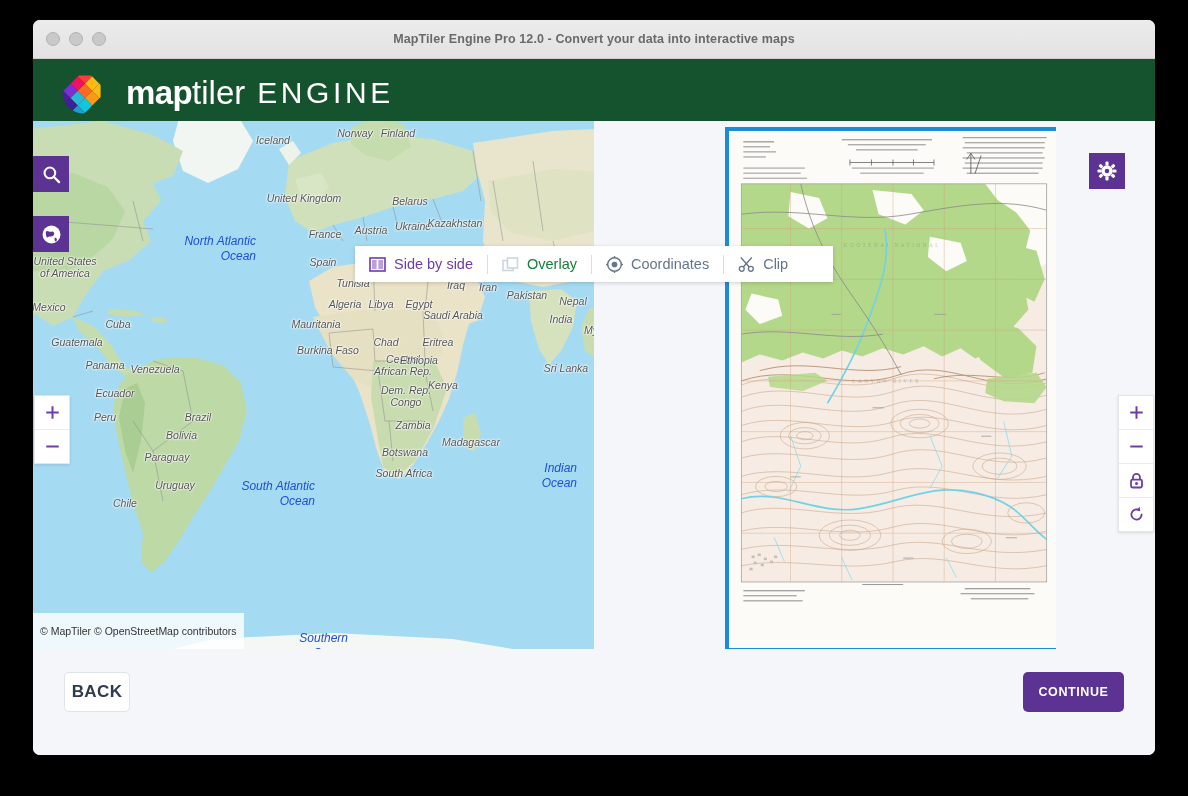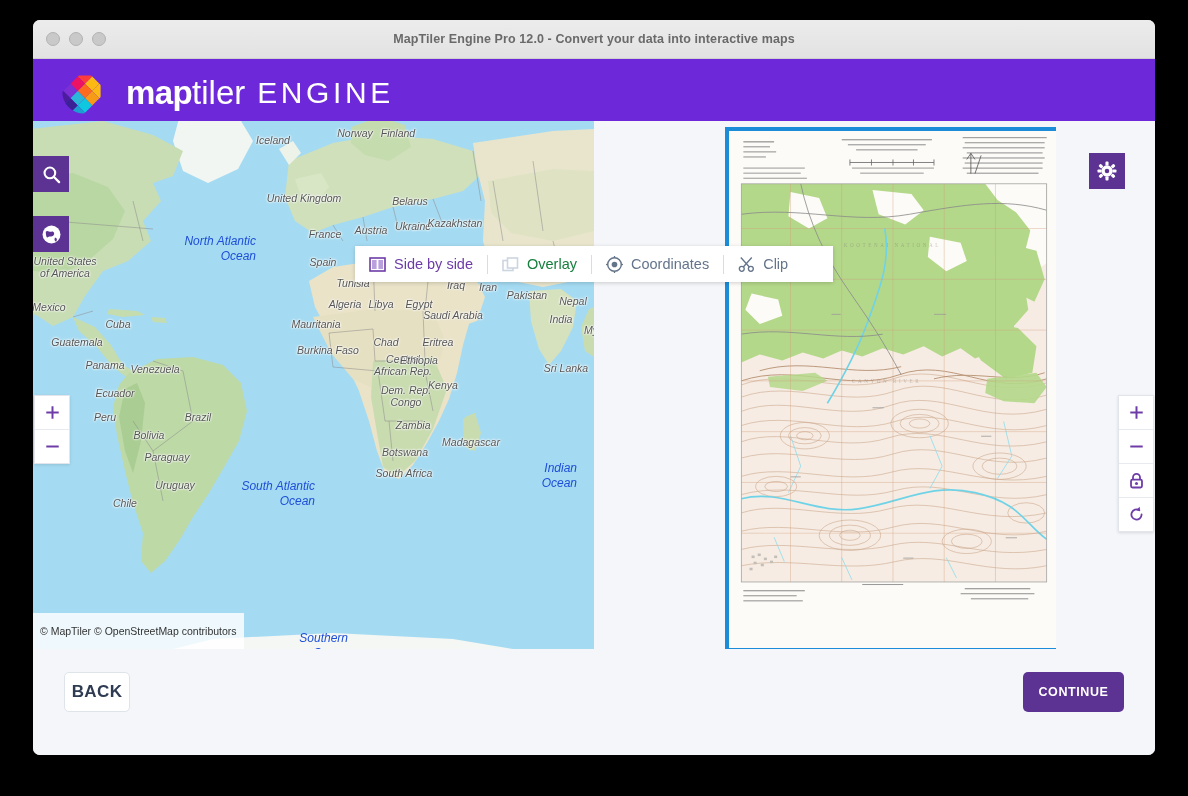--- a/index.html
+++ b/index.html
@@ -11,21 +11,21 @@
           box-shadow:0 6px 26px rgba(0,0,0,.55);}
 
   #titlebar{position:relative;height:38px;background:linear-gradient(#ececec,#e2e2e2);
             border-bottom:1px solid #cfcfcf;}
   #traffic{position:absolute;left:13px;top:0;height:38px;display:flex;align-items:center;gap:9px;}
   .tl{width:12px;height:12px;border-radius:50%;background:#c9c9c9;border:1px solid #b3b3b3;}
   #title{position:absolute;left:0;top:0;width:100%;height:38px;line-height:38px;
          text-align:center;font-size:12.5px;font-weight:bold;color:#6a6a6a;letter-spacing:.1px;}
 
   
-  #brandbar{position:relative;height:62px;background:#6d28d9;}
+  #brandbar{position:relative;height:62px;background:#14532d;}
   #logo{position:absolute;left:28px;top:8px;width:48px;height:48px;}
   #wordmark{position:absolute;left:93px;top:11px;height:46px;display:flex;align-items:center;}
   #wm-map{font-size:33px;font-weight:bold;color:#fff;letter-spacing:-.6px;}
   #wm-tiler{font-size:33px;font-weight:300;color:#fff;letter-spacing:0px;}
   #wm-engine{font-size:30px;font-weight:300;color:#fff;letter-spacing:3.6px;margin-left:12px;}
 
   
   #stage{position:relative;height:530px;background:#f4f6f9;overflow:hidden;}
 
   
@@ -234,21 +234,21 @@
           <div class="country" style="left: 32px; top: 134px; width: 96px; margin-left: -48px;">United States
 of America</div>
           <div class="country" style="left: 85px; top: 197px; width: 96px; margin-left: -48px;">Cuba</div>
           <div class="country" style="left: 44px; top: 215px; width: 96px; margin-left: -48px;">Guatemala</div>
           <div class="country" style="left: 16px; top: 180px; width: 96px; margin-left: -48px;">Mexico</div>
           <div class="country" style="left: 72px; top: 238px; width: 96px; margin-left: -48px;">Panama</div>
           <div class="country" style="left: 122px; top: 242px; width: 96px; margin-left: -48px;">Venezuela</div>
           <div class="country" style="left: 82px; top: 266px; width: 96px; margin-left: -48px;">Ecuador</div>
           <div class="country" style="left: 72px; top: 290px; width: 96px; margin-left: -48px;">Peru</div>
           <div class="country" style="left: 165px; top: 290px; width: 96px; margin-left: -48px;">Brazil</div>
-          <div class="country" style="left: 116px; top: 308px; width: 96px; margin-left: -48px;">Bolivia</div>
+          <div class="country" style="left: 116px; top: 308px; width: 96px; margin-left: -48px; text-align: right;">Bolivia</div>
           <div class="country" style="left: 134px; top: 330px; width: 96px; margin-left: -48px;">Paraguay</div>
           <div class="country" style="left: 142px; top: 358px; width: 96px; margin-left: -48px;">Uruguay</div>
           <div class="country" style="left: 92px; top: 376px; width: 96px; margin-left: -48px;">Chile</div>
           <div class="country" style="left: 380px; top: 298px; width: 96px; margin-left: -48px;">Zambia</div>
           <div class="country" style="left: 438px; top: 315px; width: 96px; margin-left: -48px;">Madagascar</div>
           <div class="country" style="left: 372px; top: 325px; width: 96px; margin-left: -48px;">Botswana</div>
           <div class="country" style="left: 371px; top: 346px; width: 96px; margin-left: -48px;">South Africa</div>
         </div>
       <div id="attrib">© MapTiler © OpenStreetMap contributors</div>
     </div>

